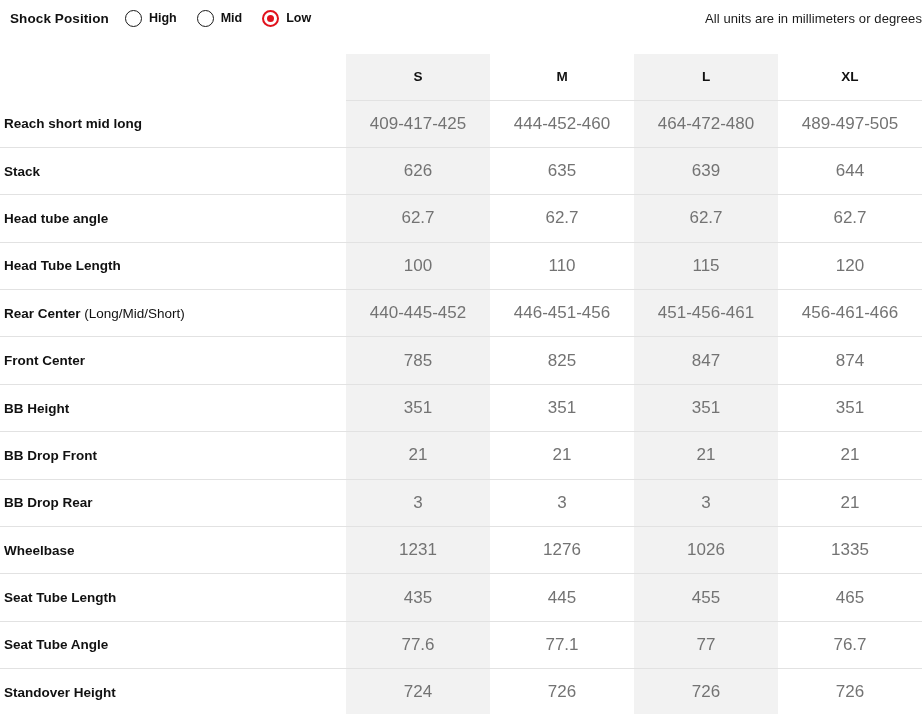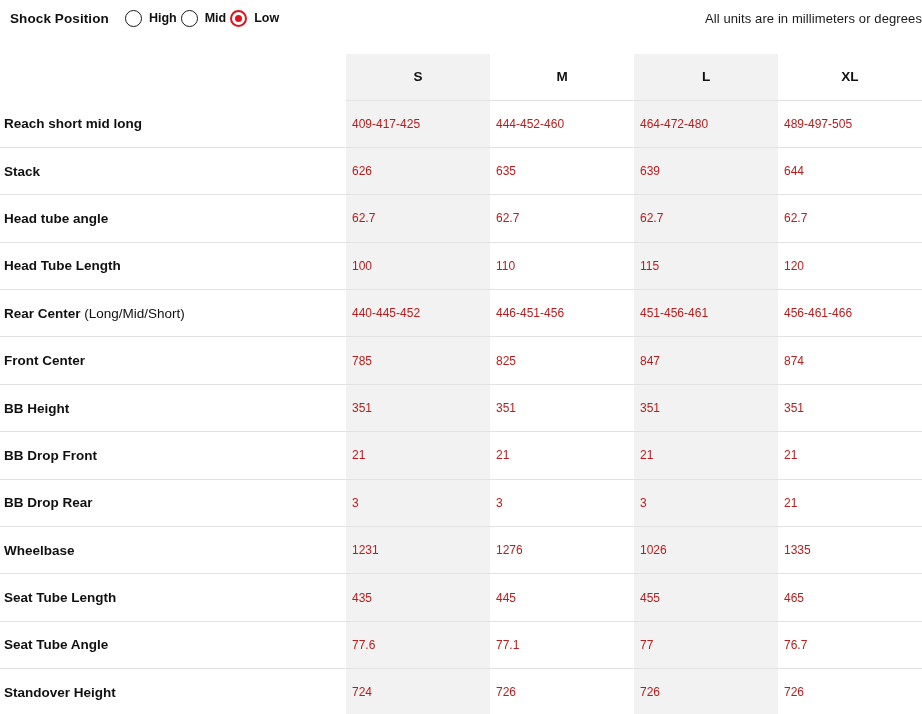--- a/index.html
+++ b/index.html
@@ -33,21 +33,21 @@
     font-size: 13.5px;
     font-weight: bold;
     letter-spacing: 0.1px;
     color: #111;
     margin-right: 16px;
     white-space: nowrap;
   }
   .shock-options {
     display: flex;
     align-items: center;
-    gap: 4px;
+    gap: 20px;
   }
   .radio-opt {
     display: flex;
     align-items: center;
     gap: 7px;
     cursor: pointer;
   }
   .radio-circle {
     width: 17px;
     height: 17px;
@@ -123,23 +123,23 @@
     font-weight: bold;
     padding-left: 4px;
     color: #111;
     font-size: 13.5px;
     background: #fff;
   }
   .geo-table tbody th.row-label .sub {
     font-weight: normal;
   }
   .geo-table td.val {
-    text-align: left;
-    color: #b91c1c;
-    font-size: 12px;
+    text-align: center;
+    color: #737373;
+    font-size: 17px;
   }
   
   .col-shade { background: #f2f2f2; }
   .col-plain { background: #ffffff; }
 </style>
 </head>
 <body>
 
 <div class="page">
 

